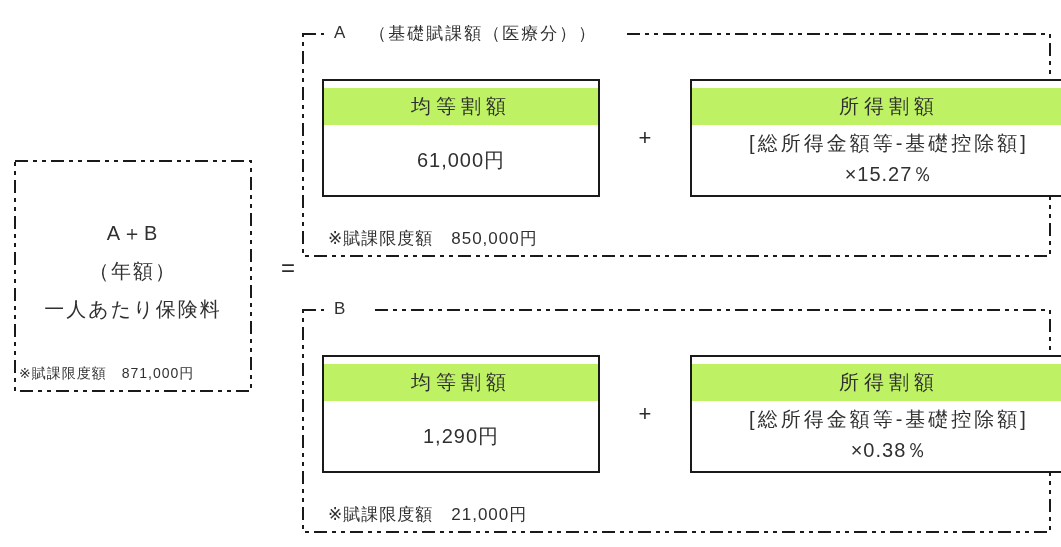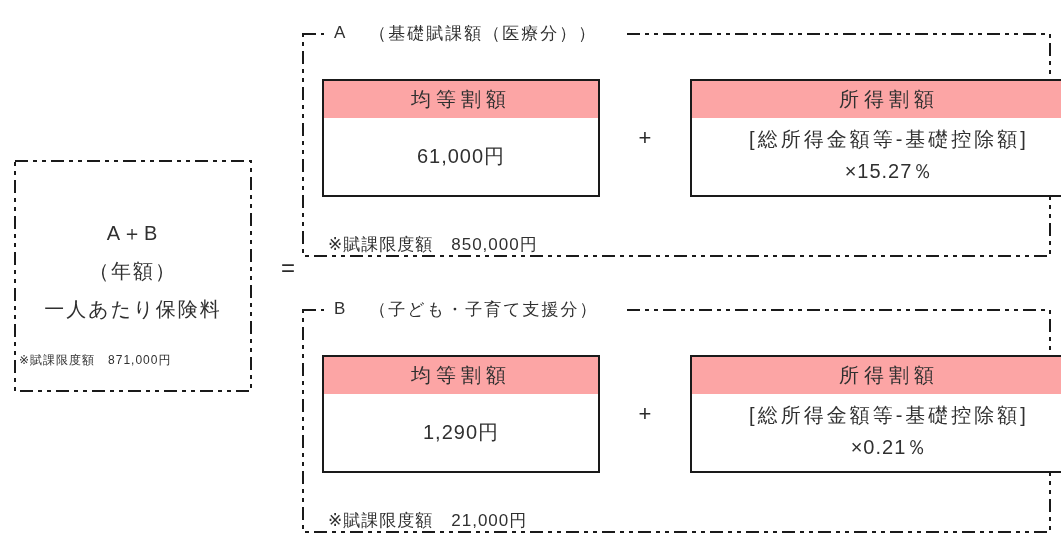--- a/index.html
+++ b/index.html
@@ -35,22 +35,22 @@
     left: 0;
     right: 0;
     text-align: center;
     font-size: 20px;
     line-height: 38px;
     letter-spacing: 2px;
   }
   .total-limit {
     position: absolute;
     left: 5px;
-    bottom: 23px;
-    font-size: 12px;
+    bottom: 9px;
+    font-size: 14px;
     letter-spacing: 1px;
     white-space: nowrap;
   }
   
   .equals {
     position: absolute;
     left: 270px;
     top: 251px;
     width: 36px;
     height: 34px;
@@ -91,26 +91,27 @@
     box-sizing: border-box;
     background: #ffffff;
     display: flex;
     flex-direction: column;
   }
   .per-capita-box { left: 20px;  width: 278px; }
   .income-box     { left: 388px; width: 398px; }
   .box-header {
     height: 37px;
     flex: none;
-    background: #fca5a5;
+    background: #bef264;
     display: flex;
     align-items: center;
     justify-content: center;
     font-size: 20px;
     letter-spacing: 5px;
+    margin-top: 7px;
   }
   .box-value {
     flex: 1;
     display: flex;
     align-items: center;
     justify-content: center;
     font-size: 20px;
     letter-spacing: 1px;
   }
   .box-formula {
@@ -132,21 +133,21 @@
     height: 118px;
     display: flex;
     align-items: center;
     justify-content: center;
     font-size: 22px;
     color: #2b2b2b;
   }
   .section-limit {
     position: absolute;
     left: 26px;
-    top: 200px;
+    top: 194px;
     font-size: 17px;
     letter-spacing: 1px;
     white-space: nowrap;
   }
 </style>
 </head>
 <body>
 
 <div class="canvas">
 
@@ -186,30 +187,29 @@
     </div>
     <div class="section-limit">※賦課限度額　850,000円</div>
   </div>
 
   <div class="section section-b">
     <svg class="dash-border" width="749" height="224">
       <rect x="1" y="1" width="747" height="222" fill="none" stroke="#1a1a1a" stroke-width="2" stroke-dasharray="13 5 4 5 4 5"></rect>
     </svg>
     <div class="section-label">
       <span>B</span>
-      <span>（子ども・子育て支援分）</span>
     </div>
     <div class="calc-box per-capita-box">
       <div class="box-header">均等割額</div>
       <div class="box-value">1,290円</div>
     </div>
     <div class="plus">+</div>
     <div class="calc-box income-box">
       <div class="box-header">所得割額</div>
       <div class="box-formula">
         <div class="formula-line1">[総所得金額等-基礎控除額]</div>
-        <div class="formula-line2">×0.21％</div>
+        <div class="formula-line2">×0.38％</div>
       </div>
     </div>
     <div class="section-limit">※賦課限度額　21,000円</div>
   </div>
 
 </div>
 
 </body></html>

